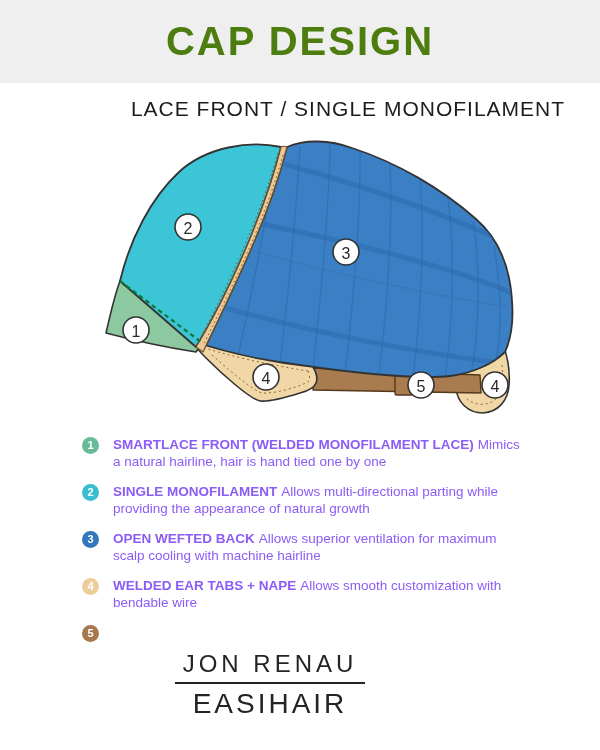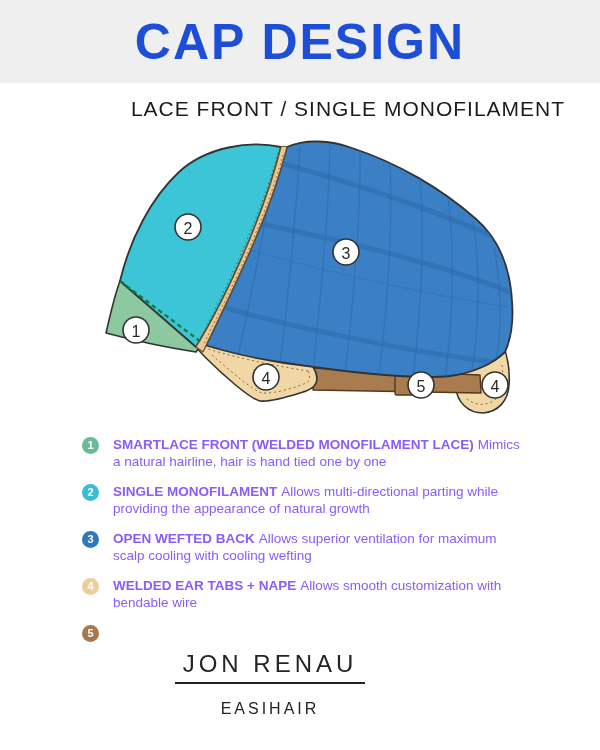--- a/index.html
+++ b/index.html
@@ -5,21 +5,21 @@
   html,body{margin:0;padding:0;}
   body{
     width:600px;height:750px;position:relative;background:#ffffff;
     font-family:"Liberation Sans", sans-serif;overflow:hidden;
   }
   .header-band{
     position:absolute;top:0;left:0;width:600px;height:83px;
     background:#efefef;display:flex;align-items:center;justify-content:center;
   }
   .page-title{
-    font-size:50px;font-weight:bold;color:#1d4ed8;letter-spacing:2px;
+    font-size:40px;font-weight:bold;color:#4d7c0f;letter-spacing:2px;
   }
   .subtitle{
     position:absolute;top:97px;left:0;width:600px;text-align:center;
     font-size:21px;color:#1c1c1c;letter-spacing:1px;font-weight:normal;padding-left:48px;
   }
   .diagram-wrap{position:absolute;top:125px;left:0;width:600px;height:305px;}
   .legend{position:absolute;top:437px;left:82px;width:448px;}
   .legend-row{display:flex;align-items:flex-start;margin-bottom:14px;}
   .legend-circle{
     width:17px;height:17px;border-radius:50%;flex-shrink:0;
@@ -27,21 +27,21 @@
     text-align:center;margin-right:14px;margin-top:0px;
   }
   .legend-text{font-size:13.5px;line-height:16.5px;color:#8b5cf6;}
   .legend-title{font-weight:bold;margin-right:4px;}
   .legend-desc{font-weight:normal;}
   .brand{position:absolute;top:650px;left:0;width:540px;text-align:center;color:#242424;}
   .brand-top{
     display:inline-block;font-size:24px;letter-spacing:4px;
     padding:0 8px 4px 8px;border-bottom:2px solid #242424;
   }
-  .brand-bottom{font-size:16px;letter-spacing:3px;margin-top:16px;}
+  .brand-bottom{font-size:28px;letter-spacing:3px;margin-top:4px;}
   svg text.marker-num{font-family:"Liberation Sans",sans-serif;font-size:16px;fill:#2a2a2a;}
 </style>
 </head>
 <body>
 
 <div class="header-band">
   <div class="page-title">CAP DESIGN</div>
 </div>
 
 <div class="subtitle">LACE FRONT / SINGLE MONOFILAMENT</div>
@@ -127,21 +127,21 @@
   <div class="legend-row">
     <div class="legend-circle" style="background-color: rgb(103, 188, 151);">1</div>
     <div class="legend-text"><span class="legend-title">SMARTLACE FRONT (WELDED MONOFILAMENT LACE)</span><span class="legend-desc">Mimics a natural hairline, hair is hand tied one by one</span></div>
   </div>
   <div class="legend-row">
     <div class="legend-circle" style="background-color: rgb(59, 189, 209);">2</div>
     <div class="legend-text"><span class="legend-title">SINGLE MONOFILAMENT</span><span class="legend-desc">Allows multi-directional parting while providing the appearance of natural growth</span></div>
   </div>
   <div class="legend-row">
     <div class="legend-circle" style="background-color: rgb(47, 120, 189);">3</div>
-    <div class="legend-text"><span class="legend-title">OPEN WEFTED BACK</span><span class="legend-desc">Allows superior ventilation for maximum scalp cooling with cooling wefting</span></div>
+    <div class="legend-text"><span class="legend-title">OPEN WEFTED BACK</span><span class="legend-desc">Allows superior ventilation for maximum scalp cooling with machine hairline</span></div>
   </div>
   <div class="legend-row">
     <div class="legend-circle" style="background-color: rgb(236, 205, 155);">4</div>
     <div class="legend-text"><span class="legend-title">WELDED EAR TABS + NAPE</span><span class="legend-desc">Allows smooth customization with bendable wire</span></div>
   </div>
   <div class="legend-row">
     <div class="legend-circle" style="background-color: rgb(165, 121, 77);">5</div>
   </div>
 </div>
 

